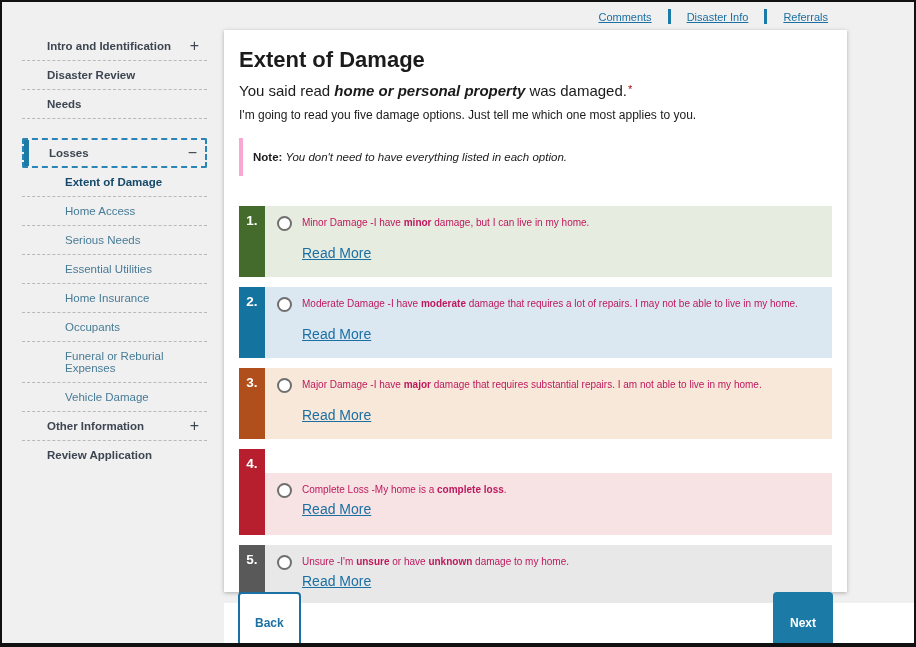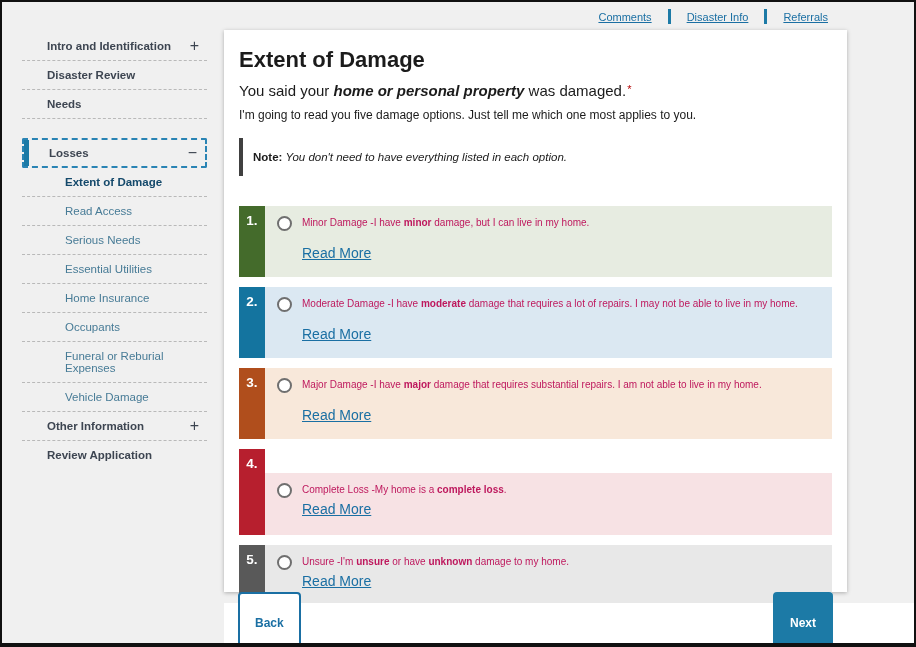--- a/index.html
+++ b/index.html
@@ -30,21 +30,21 @@
               font-size: 16px; font-weight: 400; color: #3d4551; line-height: 1; cursor: pointer; }
 
   
   .card { position: absolute; left: 222px; top: 28px; width: 623px; height: 562px;
           background: #fff; box-shadow: 0 1px 4px rgba(0,0,0,.28); padding: 17px 15px; }
   .page-title { font-size: 22px; font-weight: 700; color: #1b1b1b; margin-bottom: 9px; }
   .subtitle { font-size: 15px; font-weight: 500; color: #1b1b1b; margin-bottom: 9px; }
   .subtitle .emph { font-style: italic; font-weight: 600; }
   .req-marker { color: #b50909; font-size: 11px; position: relative; top: -3px; margin-left: 1px; }
   .intro-text { font-size: 12px; color: #1b1b1b; margin-bottom: 16px; }
-  .note-box { border-left: 4px solid #404040; padding: 13px 10px; margin: 14px 0 30px; font-size: 11.5px; color: #1b1b1b; }
+  .note-box { border-left: 4px solid #f9a8d4; padding: 13px 10px; margin: 14px 0 30px; font-size: 11.5px; color: #1b1b1b; }
   .note-box .note-label { font-weight: 700; }
   .note-box .note-text { font-style: italic; }
 
   
   .options { display: flex; flex-direction: column; gap: 10px; }
   .option { display: flex; }
   .opt-tab { width: 26px; flex-shrink: 0; color: #fff; font-weight: 700; font-size: 13.5px;
              text-align: center; padding-top: 7px; }
   .opt-body { flex: 1; padding: 10px 12px 8px; }
   .opt-line { display: flex; align-items: flex-start; gap: 10px; }
@@ -99,21 +99,21 @@
       <span class="sb-label">Losses</span>
       <span class="expander">−</span>
     </div>
       <div class="sb-item lvl2 current">
       
       <span class="sb-label">Extent of Damage</span>
       
     </div>
       <div class="sb-item lvl2">
       
-      <span class="sb-label">Read Access</span>
+      <span class="sb-label">Home Access</span>
       
     </div>
       <div class="sb-item lvl2">
       
       <span class="sb-label">Serious Needs</span>
       
     </div>
       <div class="sb-item lvl2">
       
       <span class="sb-label">Essential Utilities</span>
@@ -147,21 +147,21 @@
       <div class="sb-item lvl1">
       
       <span class="sb-label">Review Application</span>
       
     </div>
     </nav>
 
   <main class="card">
     <h1 class="page-title">Extent of Damage</h1>
 
-    <p class="subtitle"><span>You said your </span><span class="emph">home or personal property</span><span> was damaged.</span><span class="req-marker">*</span></p>
+    <p class="subtitle"><span>You said read </span><span class="emph">home or personal property</span><span> was damaged.</span><span class="req-marker">*</span></p>
 
     <p class="intro-text">I'm going to read you five damage options. Just tell me which one most applies to you.</p>
 
     <div class="note-box">
       <span class="note-label">Note:</span><span class="note-text"> You don't need to have everything listed in each option.</span>
     </div>
 
     <div class="options">
         <div class="option spaced">
         <div class="opt-tab" style="background: rgb(68, 107, 43);">1.</div>

